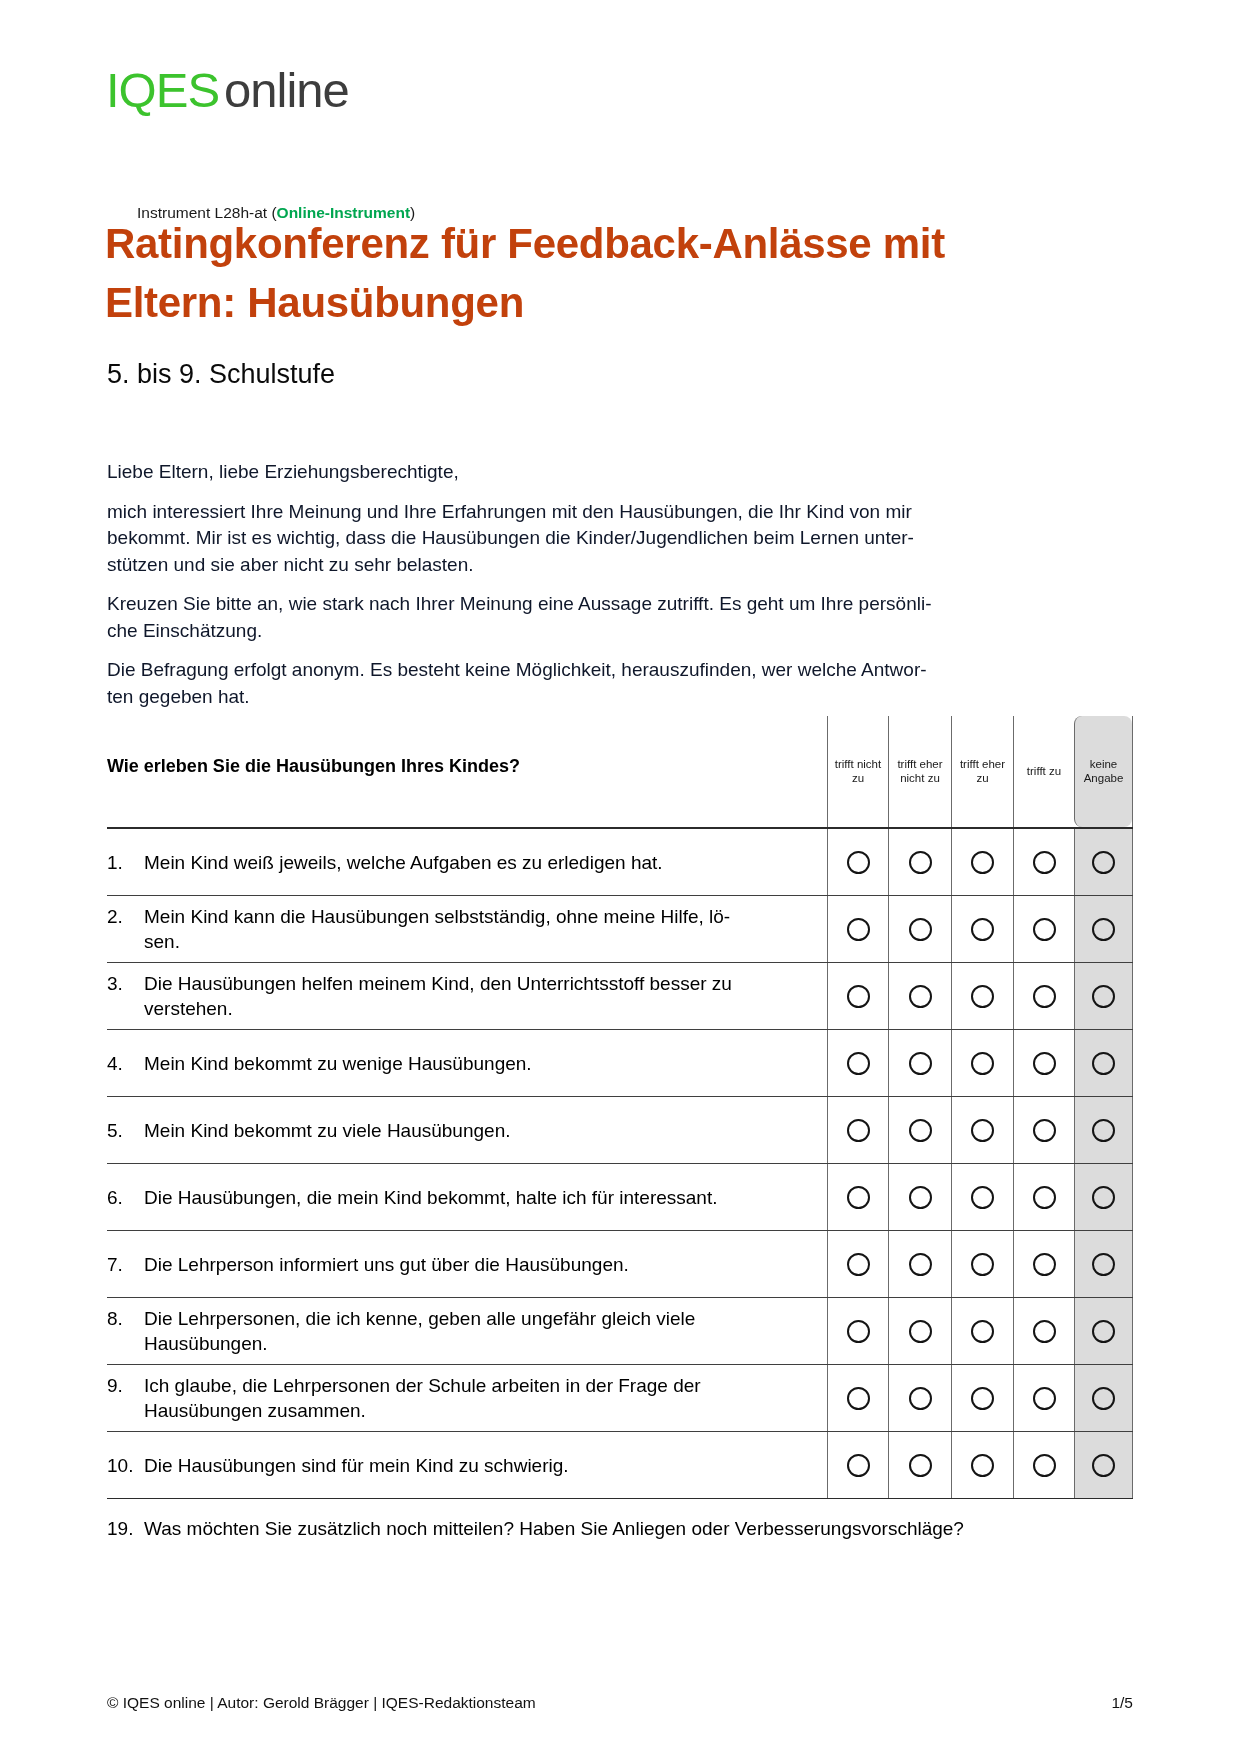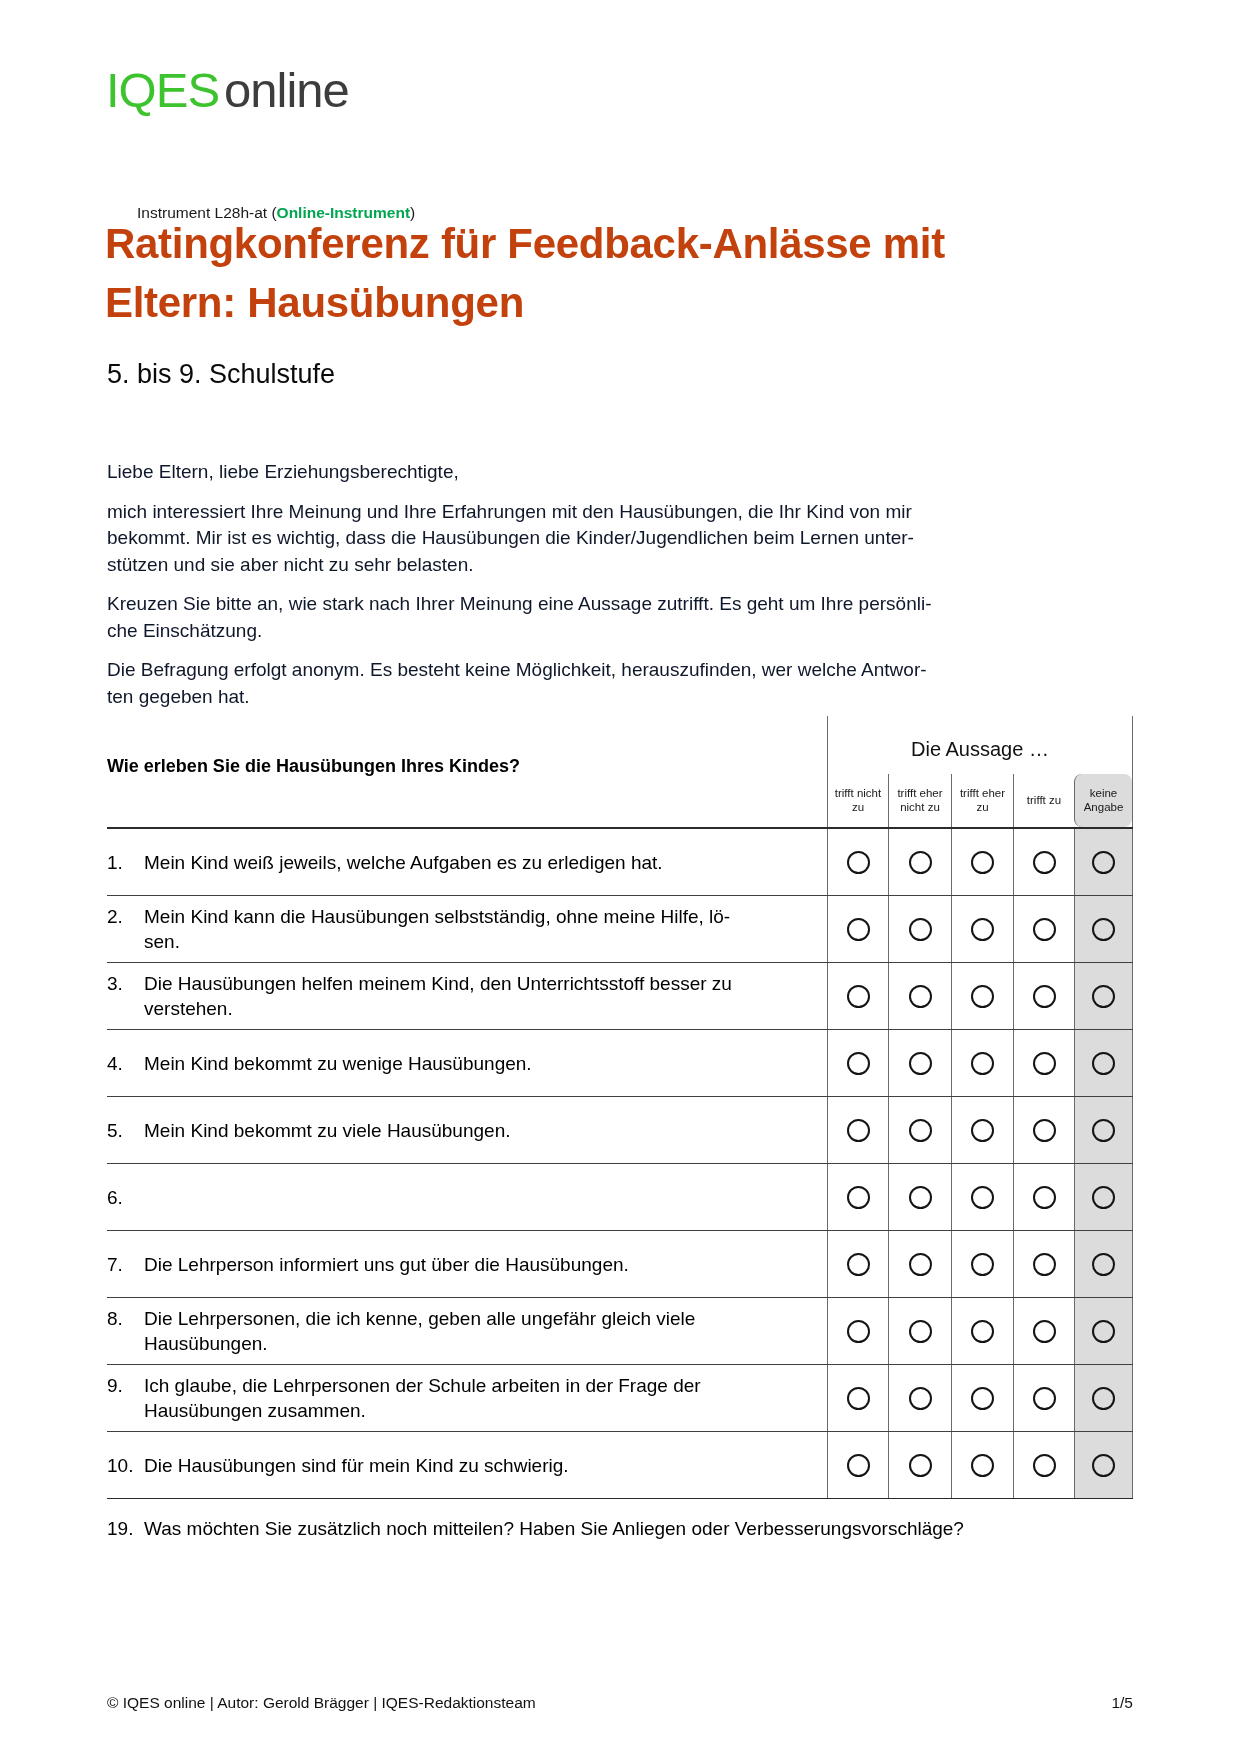--- a/index.html
+++ b/index.html
@@ -91,21 +91,20 @@
     <p>Kreuzen Sie bitte an, wie stark nach Ihrer Meinung eine Aussage zutrifft. Es geht um Ihre persönli-
 che Einschätzung.</p>
     <p>Die Befragung erfolgt anonym. Es besteht keine Möglichkeit, herauszufinden, wer welche Antwor-
 ten gegeben hat.</p>
   </div>
 
   <div class="table-wrap">
     <div class="thead">
       <div class="th-q">Wie erleben Sie die Hausübungen Ihres Kindes?</div>
       <div class="th-r">
-        <div class="scale-header">Die Aussage …</div>
         <div class="col-labels">
           <div class="col-label">trifft nicht
 zu</div>
           <div class="col-label">trifft eher
 nicht zu</div>
           <div class="col-label">trifft eher
 zu</div>
           <div class="col-label">trifft zu</div>
           <div class="col-label na">keine
 Angabe</div>
@@ -232,20 +231,21 @@
           </div>
       <div class="cell-opt na">
             <span class="circle"></span>
           </div>
     </div>
 
     <div class="trow">
       <div class="cell-q">
         <div class="q-inner">
           <div class="q-num">6.</div>
+          <div class="q-text">Die Hausübungen, die mein Kind bekommt, halte ich für interessant.</div>
         </div>
       </div>
       <div class="cell-opt">
             <span class="circle"></span>
           </div>
       <div class="cell-opt">
             <span class="circle"></span>
           </div>
       <div class="cell-opt">
             <span class="circle"></span>

